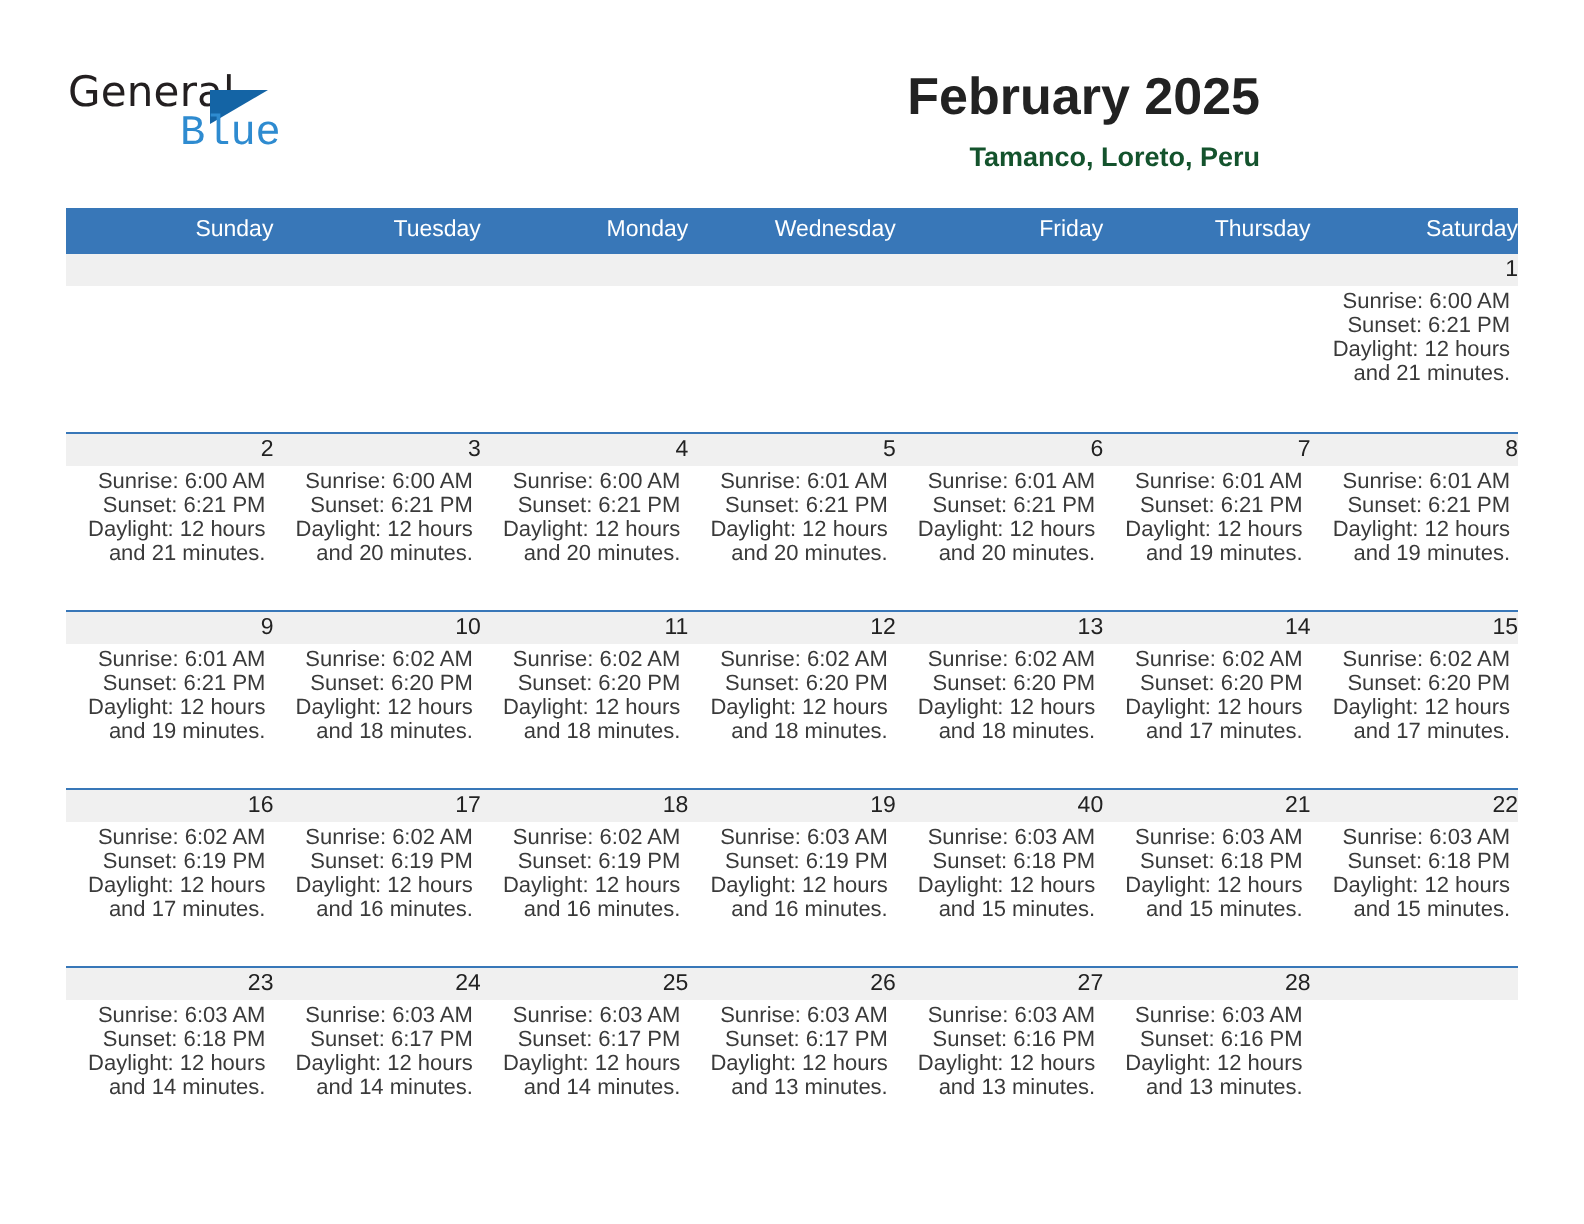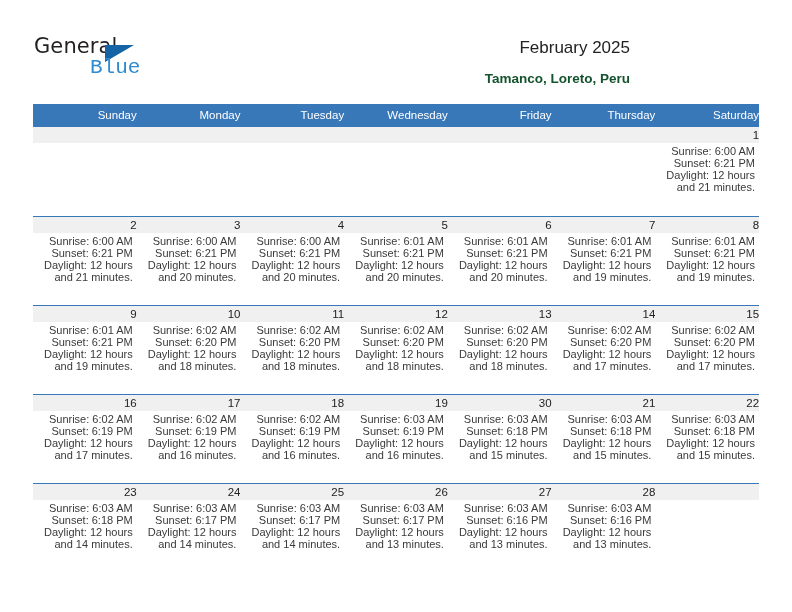--- a/index.html
+++ b/index.html
@@ -67,22 +67,22 @@
     line-height: 22px;
   }
 
   .title-block {
     position: absolute;
     right: 34px;
     top: 32px;
     text-align: right;
   }
   .cal-title {
-    font-size: 17px;
-    font-weight: 400;
+    font-size: 26px;
+    font-weight: 700;
     color: #222222;
     line-height: 32px;
     white-space: nowrap;
   }
   .cal-subtitle {
     margin-top: 6px;
     font-size: 13.5px;
     font-weight: bold;
     color: #14532d;
     line-height: 17px;
@@ -168,22 +168,22 @@
       <div class="cal-title">February 2025</div>
       <div class="cal-subtitle">Tamanco, Loreto, Peru</div>
     </div>
 
   </div>
 
   <div class="calendar">
 
     <div class="weekday-row">
       <div class="weekday-cell">Sunday</div>
+      <div class="weekday-cell">Tuesday</div>
       <div class="weekday-cell">Monday</div>
-      <div class="weekday-cell">Tuesday</div>
       <div class="weekday-cell">Wednesday</div>
       <div class="weekday-cell">Friday</div>
       <div class="weekday-cell">Thursday</div>
       <div class="weekday-cell">Saturday</div>
     </div>
 
     <div class="week-row first">
       <div class="day-cell empty">
         <div class="day-number"></div>
         <div class="day-info">
@@ -412,21 +412,21 @@
       <div class="day-cell">
         <div class="day-number">19</div>
         <div class="day-info">
           <div>Sunrise: 6:03 AM</div>
           <div>Sunset: 6:19 PM</div>
           <div>Daylight: 12 hours</div>
           <div>and 16 minutes.</div>
         </div>
       </div>
       <div class="day-cell">
-        <div class="day-number">30</div>
+        <div class="day-number">40</div>
         <div class="day-info">
           <div>Sunrise: 6:03 AM</div>
           <div>Sunset: 6:18 PM</div>
           <div>Daylight: 12 hours</div>
           <div>and 15 minutes.</div>
         </div>
       </div>
       <div class="day-cell">
         <div class="day-number">21</div>
         <div class="day-info">

